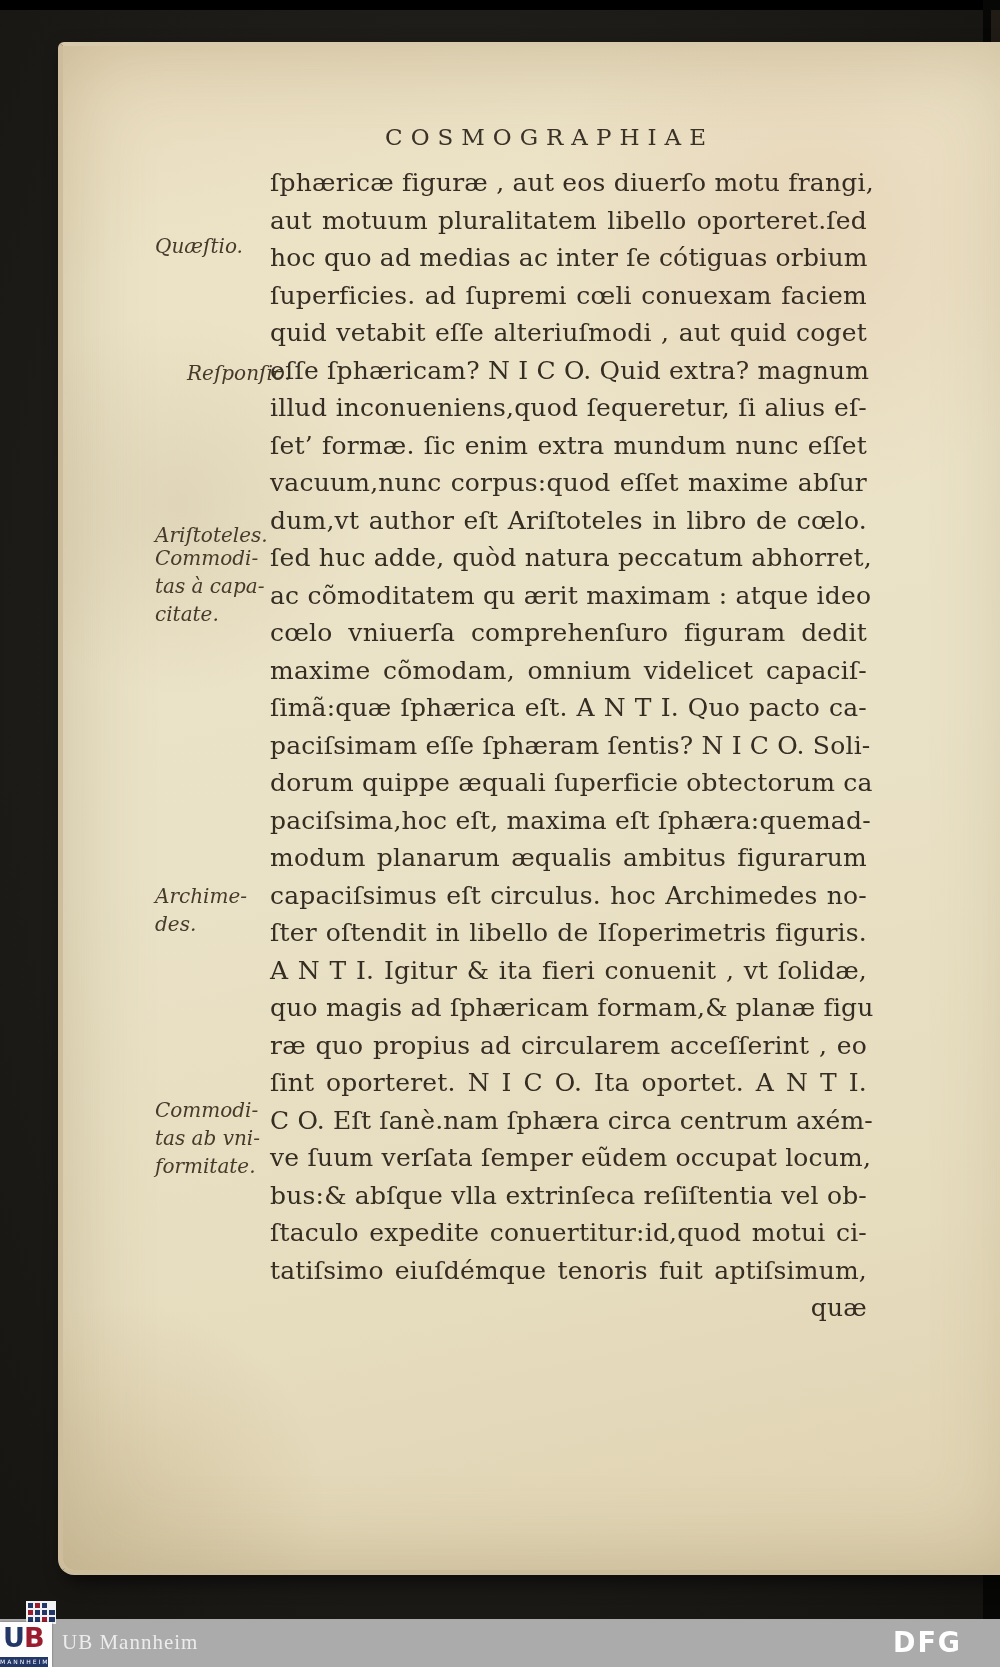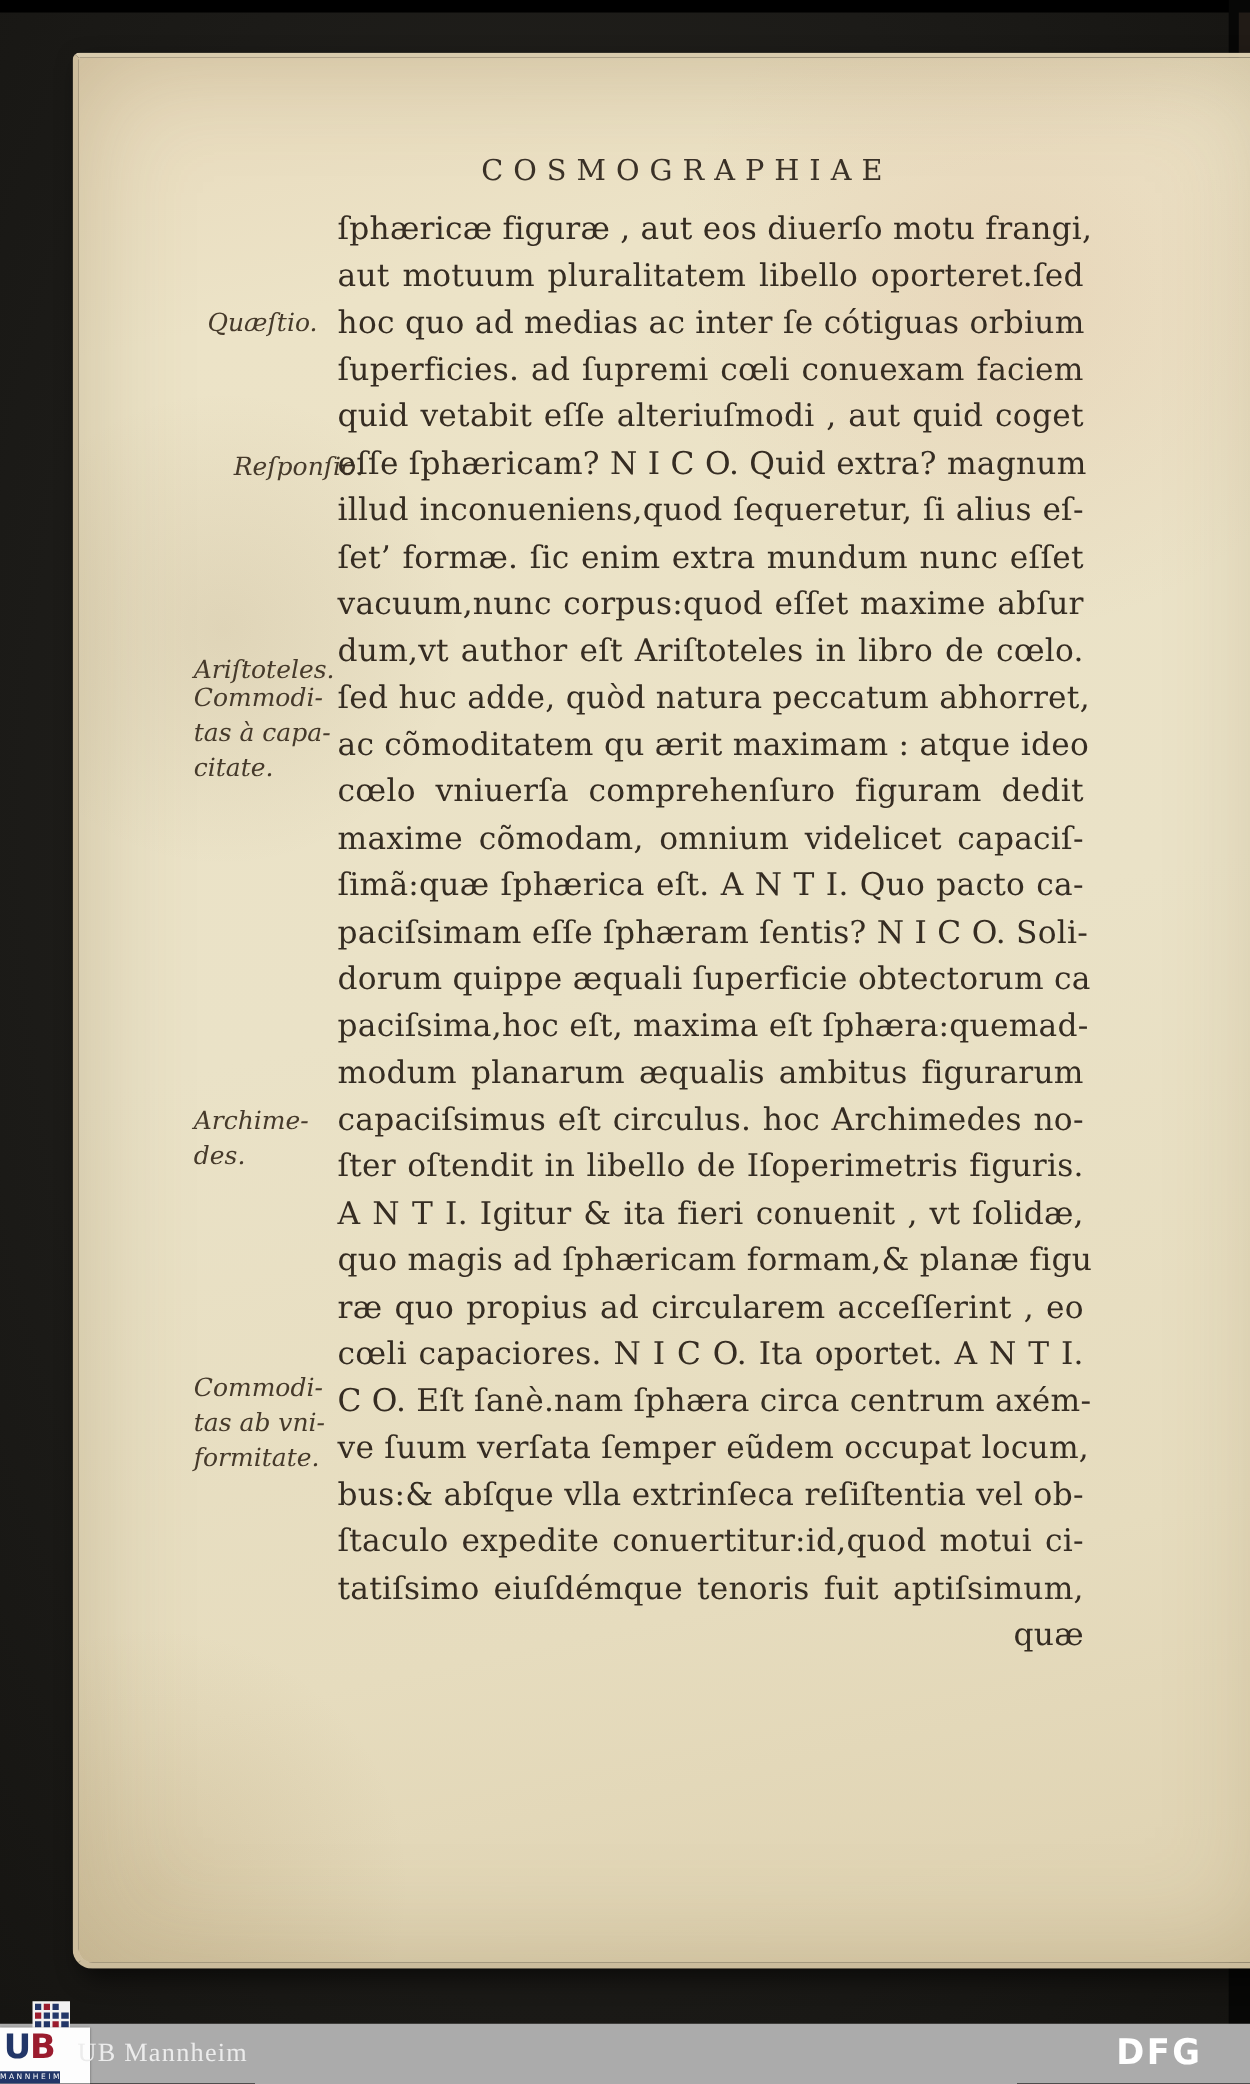--- a/index.html
+++ b/index.html
@@ -31,21 +31,21 @@
   .margin-note{position:absolute;left:0;width:112px;color:#463a2b;font-style:italic;}
   .margin-note-line{font-size:20px;line-height:28px;white-space:nowrap;}
   
   .footer-bar{position:absolute;left:0;bottom:0;width:1000px;height:48px;background:#ababab;}
   .footer-label{position:absolute;left:62px;top:11px;font-size:21px;color:#ececec;
         font-family:"Liberation Serif","DejaVu Serif",serif;letter-spacing:1px;}
   .dfg-logo{position:absolute;right:38px;top:8px;font-size:27px;font-weight:bold;color:#fff;
         font-family:"DejaVu Sans","Liberation Sans",sans-serif;letter-spacing:2px;
         transform:scaleY(1.05);}
   .ub-logo{position:absolute;left:0;bottom:0;width:56px;height:66px;}
-  .ub-box{position:absolute;left:0;bottom:0;width:72px;height:45px;background:#fdfdfd;
+  .ub-box{position:absolute;left:0;bottom:0;width:52px;height:45px;background:#fdfdfd;
         box-shadow:0 0 2px rgba(0,0,0,.4);}
   .ub-letters{position:absolute;left:3px;top:2px;font-size:27px;font-weight:bold;line-height:27px;
         font-family:"DejaVu Sans","Liberation Sans",sans-serif;letter-spacing:-1px;}
   .ub-u{color:#223668;} .ub-b{color:#9b1c2e;}
   .ub-city{position:absolute;left:0;bottom:0;width:48px;height:10px;background:#223668;
         color:#fff;font-size:6px;line-height:10px;text-align:center;letter-spacing:2px;
         font-family:"DejaVu Sans","Liberation Sans",sans-serif;}
   .ub-grid{position:absolute;left:26px;top:0;width:30px;height:23px;background:#f2f2f2;
         display:grid;grid-template-columns:repeat(4,1fr);grid-template-rows:repeat(3,1fr);
         gap:1.5px;padding:1.5px;box-sizing:border-box;}
@@ -57,21 +57,21 @@
 
 <div class="stage">
   <div class="scan-bg"></div>
   <div class="top-black-strip"></div>
   <div class="right-black-strip"></div>
   <div class="right-edge-sliver"></div>
 
   <div class="page">
     <div class="running-head">COSMOGRAPHIAE</div>
     <div class="margin-notes" id="margin-notes">
-        <div class="margin-note" style="top: 80px; margin-left: 11px;">
+        <div class="margin-note" style="top: 68px;">
           <div class="margin-note-line">Quæſtio.</div>
         </div>
         <div class="margin-note" style="top: 195px; margin-left: 32px;">
           <div class="margin-note-line">Reſponſio.</div>
         </div>
         <div class="margin-note" style="top: 343px; margin-top: 14px;">
           <div class="margin-note-line">Ariſtoteles.</div>
         </div>
         <div class="margin-note" style="top: 380px;">
           <div class="margin-note-line">Commodi-</div>
@@ -106,21 +106,21 @@
         <div class="text-line">ſimã:quæ ſphærica eſt.  A N T I. Quo pacto ca-</div>
         <div class="text-line">paciſsimam eſſe ſphæram ſentis? N I C O. Soli-</div>
         <div class="text-line">dorum quippe æquali ſuperficie obtectorum ca</div>
         <div class="text-line">paciſsima,hoc eſt, maxima eſt ſphæra:quemad-</div>
         <div class="text-line">modum planarum æqualis ambitus figurarum</div>
         <div class="text-line">capaciſsimus eſt circulus. hoc Archimedes no-</div>
         <div class="text-line">ſter oſtendit in libello de Iſoperimetris figuris.</div>
         <div class="text-line">A N T I. Igitur &amp; ita fieri conuenit , vt ſolidæ,</div>
         <div class="text-line">quo magis ad ſphæricam formam,&amp; planæ figu</div>
         <div class="text-line">ræ quo propius ad circularem acceſſerint , eo</div>
-        <div class="text-line">cœli capaciores.  N I C O. Ita oportet.  A N T I.</div>
+        <div class="text-line">ſint oporteret.  N I C O. Ita oportet.  A N T I.</div>
         <div class="text-line">C O. Eſt ſanè.nam ſphæra circa centrum axém-</div>
         <div class="text-line">ve ſuum verſata ſemper eũdem occupat locum,</div>
         <div class="text-line">bus:&amp; abſque vlla extrinſeca reſiſtentia vel ob-</div>
         <div class="text-line">ſtaculo expedite conuertitur:id,quod motui ci-</div>
         <div class="text-line">tatiſsimo eiuſdémque tenoris fuit aptiſsimum,</div>
         <div class="text-line catchword-line">quæ</div>
       </div>
   </div>
 
   <div class="footer-bar">

